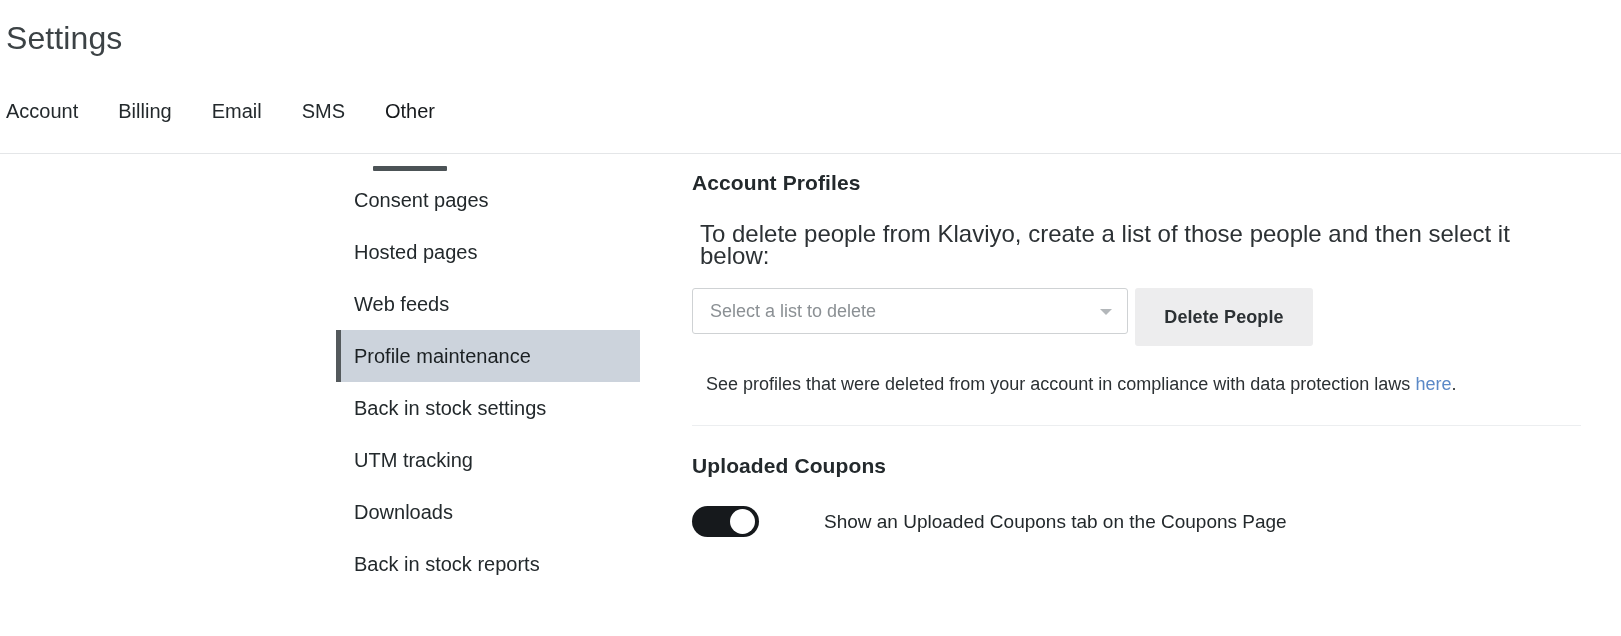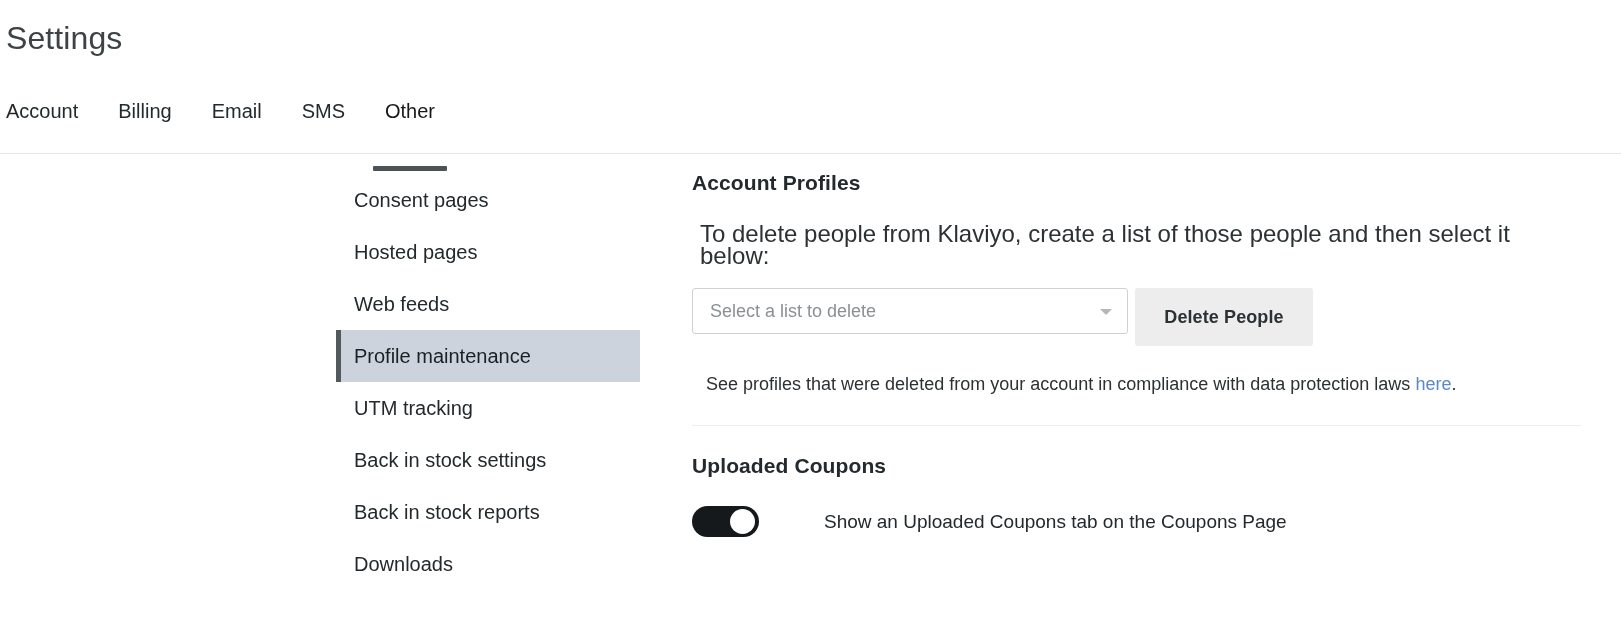--- a/index.html
+++ b/index.html
@@ -245,24 +245,24 @@
   <div class="tab active">Other</div>
 </div>
 
 <div class="content-wrap">
 
   <nav class="side-nav">
     <div class="side-nav-item">Consent pages</div>
     <div class="side-nav-item">Hosted pages</div>
     <div class="side-nav-item">Web feeds</div>
     <div class="side-nav-item selected">Profile maintenance</div>
+    <div class="side-nav-item">Back in stock settings</div>
     <div class="side-nav-item">UTM tracking</div>
-    <div class="side-nav-item">Back in stock settings</div>
+    <div class="side-nav-item">Downloads</div>
     <div class="side-nav-item">Back in stock reports</div>
-    <div class="side-nav-item">Downloads</div>
   </nav>
 
   <main class="main-panel">
 
     <section>
       <h2 class="section-heading">Account Profiles</h2>
       <p class="section-desc">To delete people from Klaviyo, create a list of those people and then select it below:</p>
 
       <div class="control-row">
         <div class="list-select">

